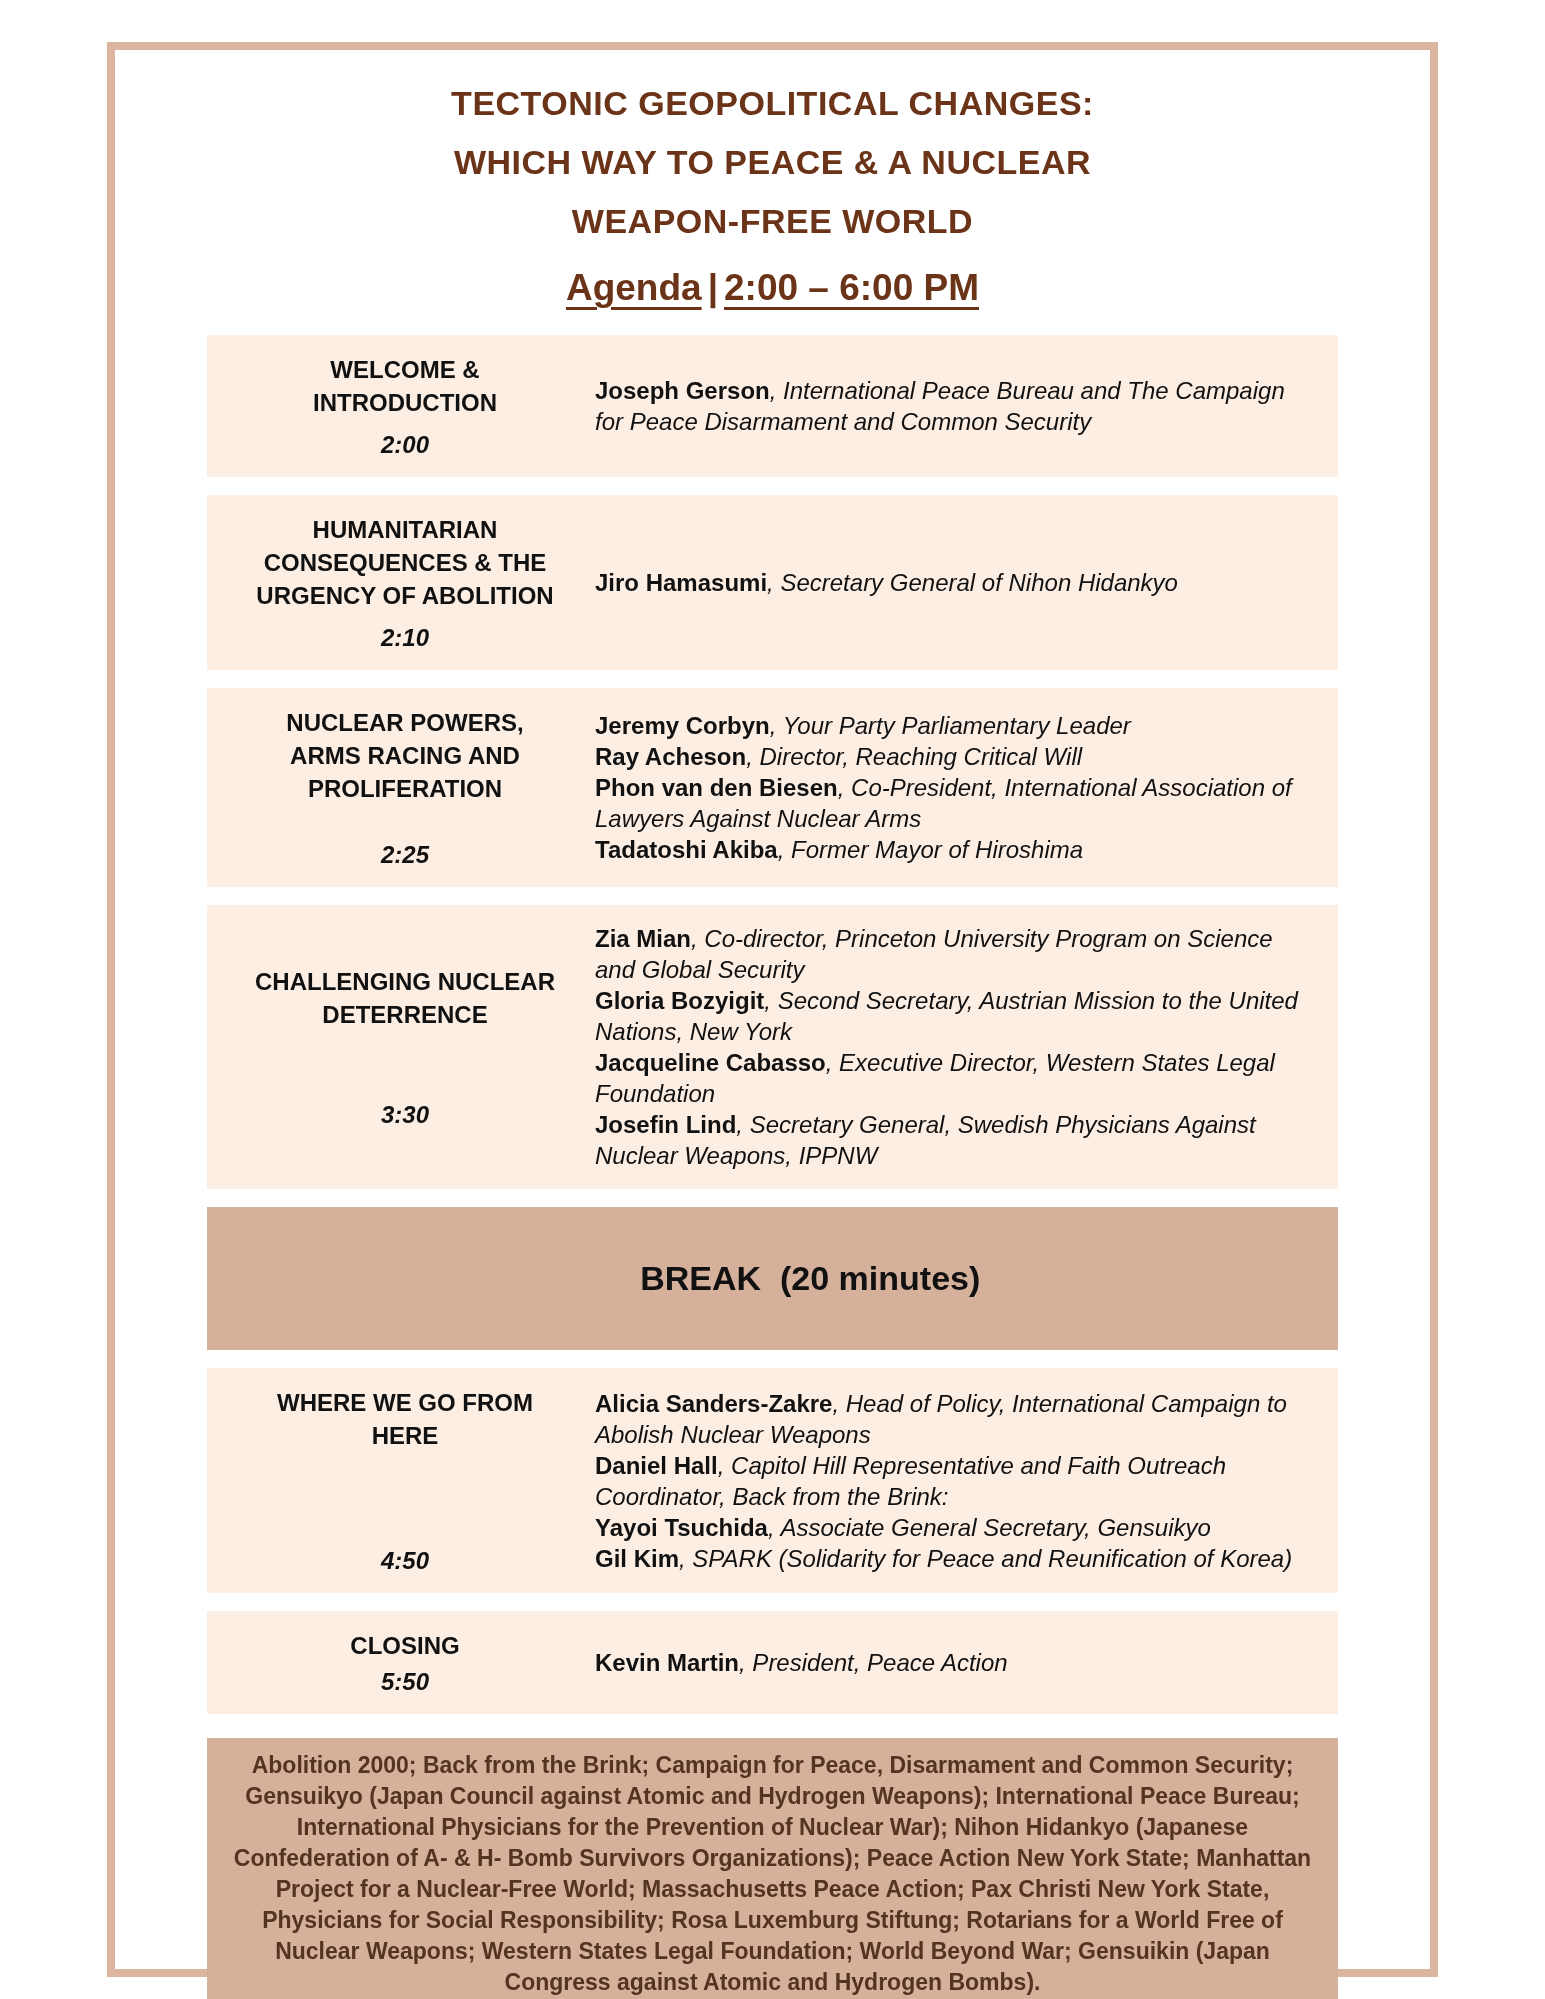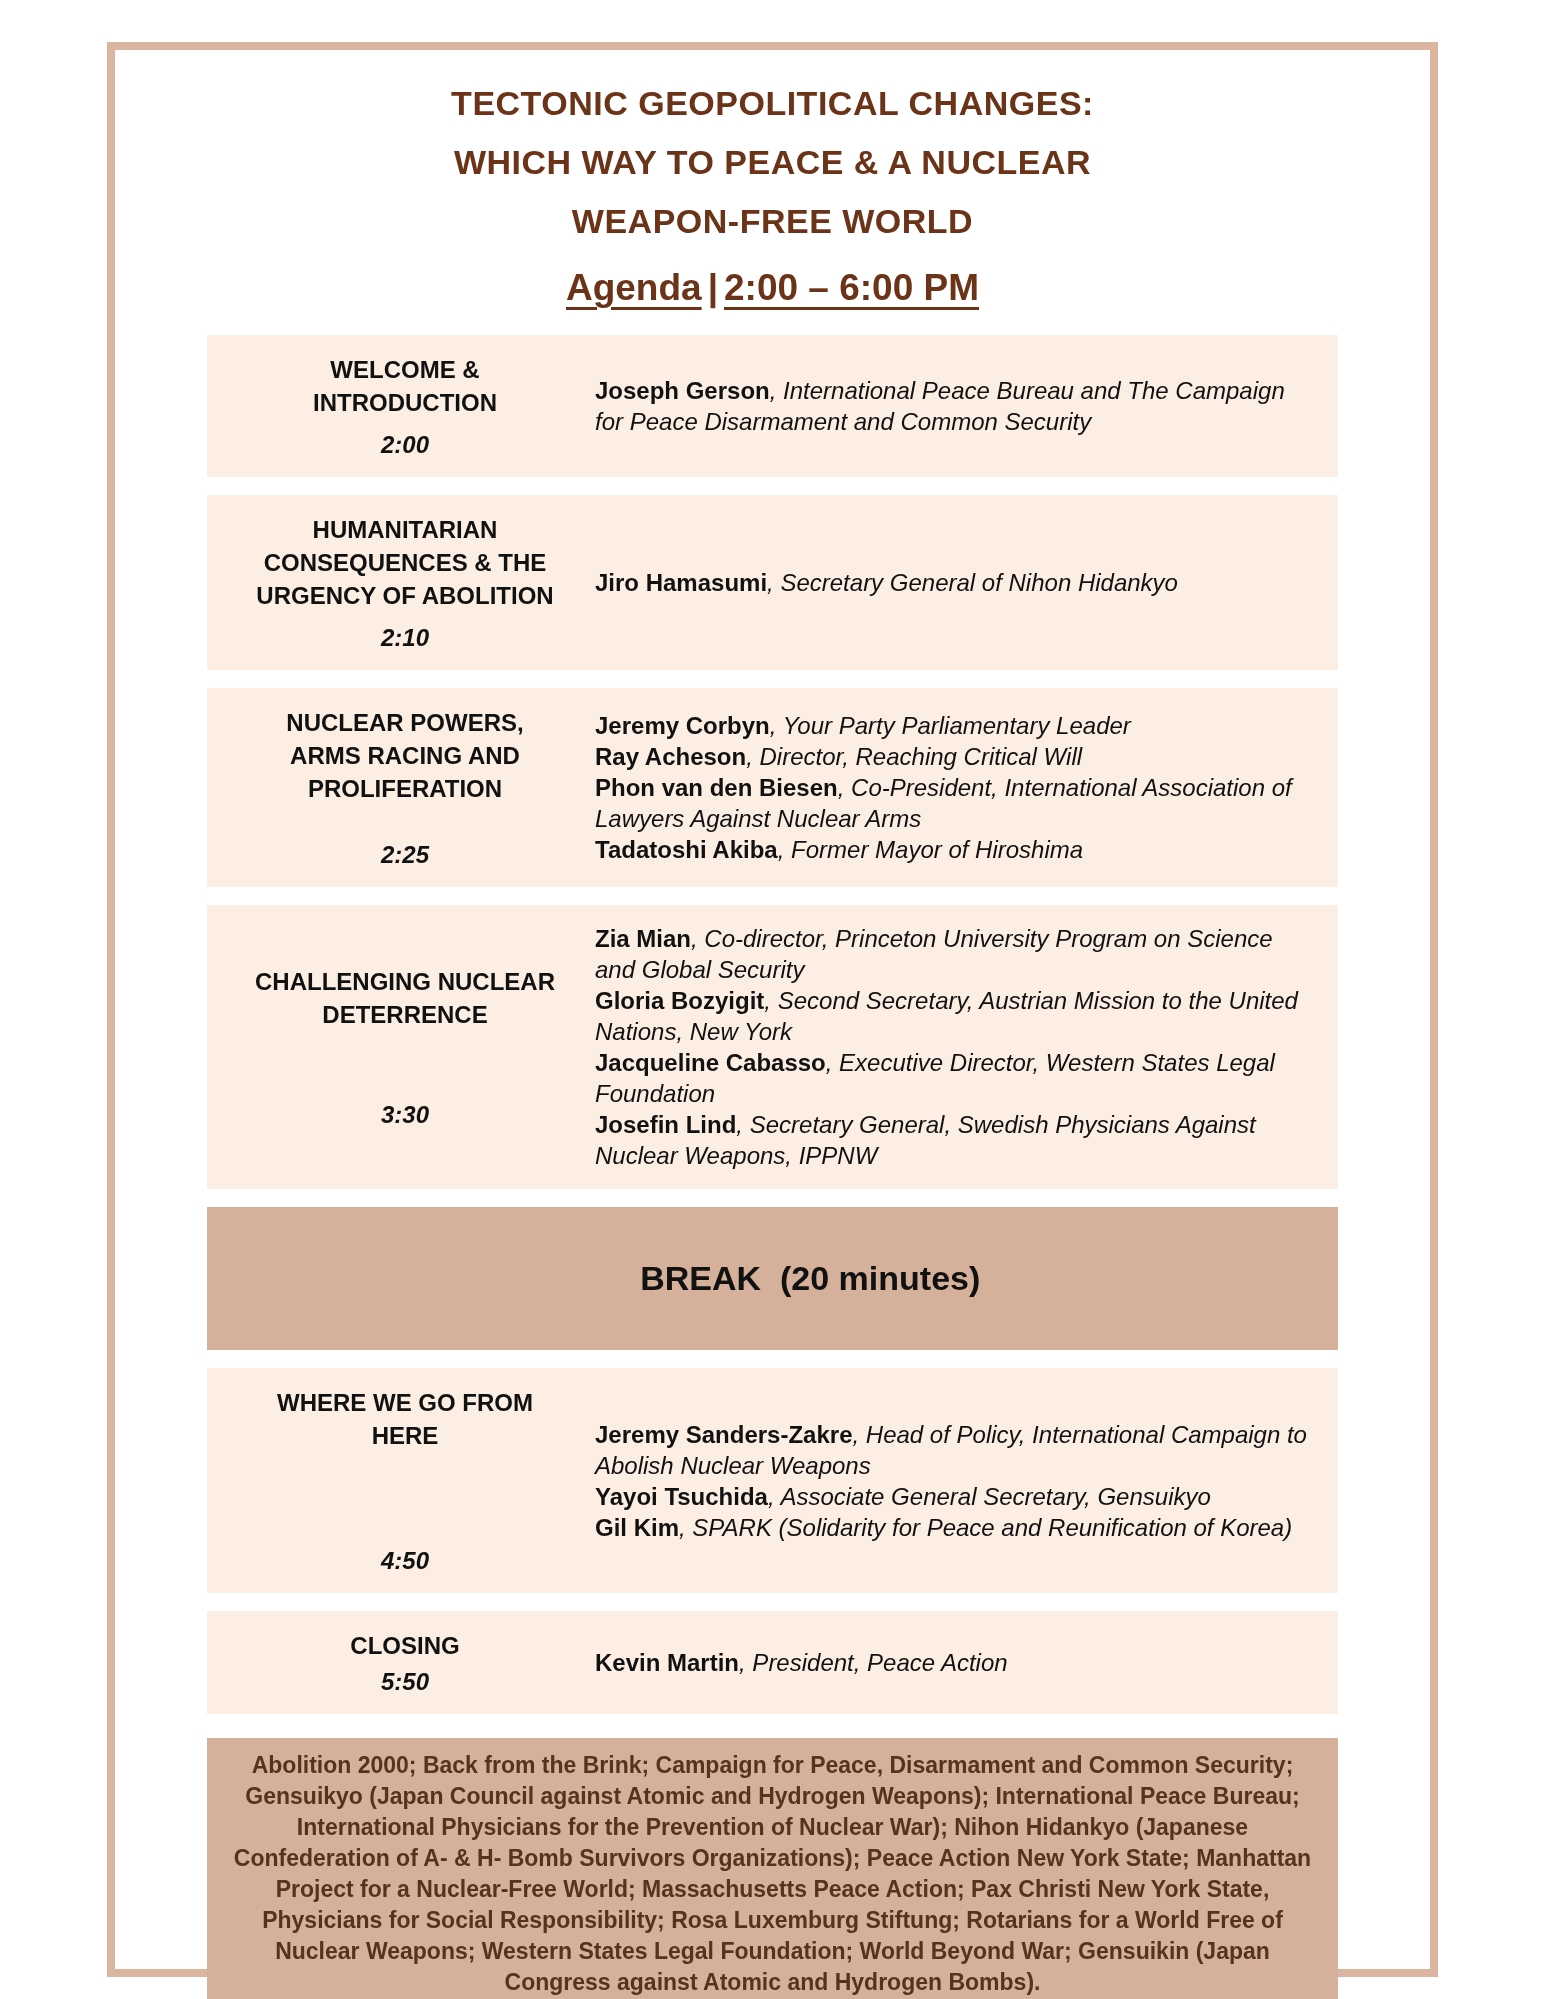--- a/index.html
+++ b/index.html
@@ -194,21 +194,22 @@
       <div class="break-row">
         <span>BREAK  (20 minutes)</span>
       </div>
 
       <div class="session gap-xl">
         <div class="session-left">
           <div class="session-title">WHERE WE GO FROM HERE</div>
           <div class="session-time">4:50</div>
         </div>
         <div class="session-right">
-          <p class="speaker"><b>Jeremy Sanders-Zakre</b><i>, Head of Policy, International Campaign to Abolish Nuclear Weapons</i></p>
+          <p class="speaker"><b>Alicia Sanders-Zakre</b><i>, Head of Policy, International Campaign to Abolish Nuclear Weapons</i></p>
+          <p class="speaker"><b>Daniel Hall</b><i>, Capitol Hill Representative and Faith Outreach Coordinator, Back from the Brink:</i></p>
           <p class="speaker"><b>Yayoi Tsuchida</b><i>, Associate General Secretary, Gensuikyo</i></p>
           <p class="speaker"><b>Gil Kim</b><i>, SPARK (Solidarity for Peace and Reunification of Korea)</i></p>
         </div>
       </div>
 
       <div class="session gap-xs">
         <div class="session-left">
           <div class="session-title">CLOSING</div>
           <div class="session-time">5:50</div>
         </div>

